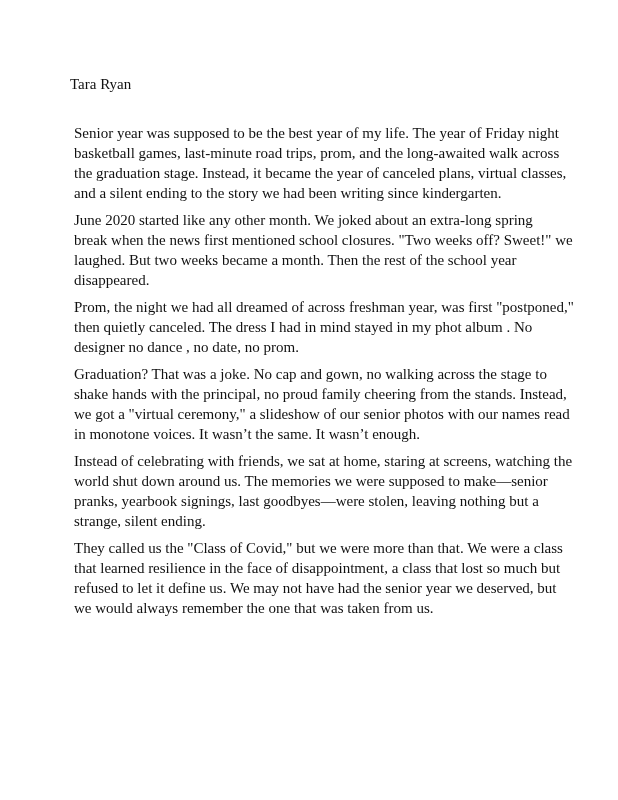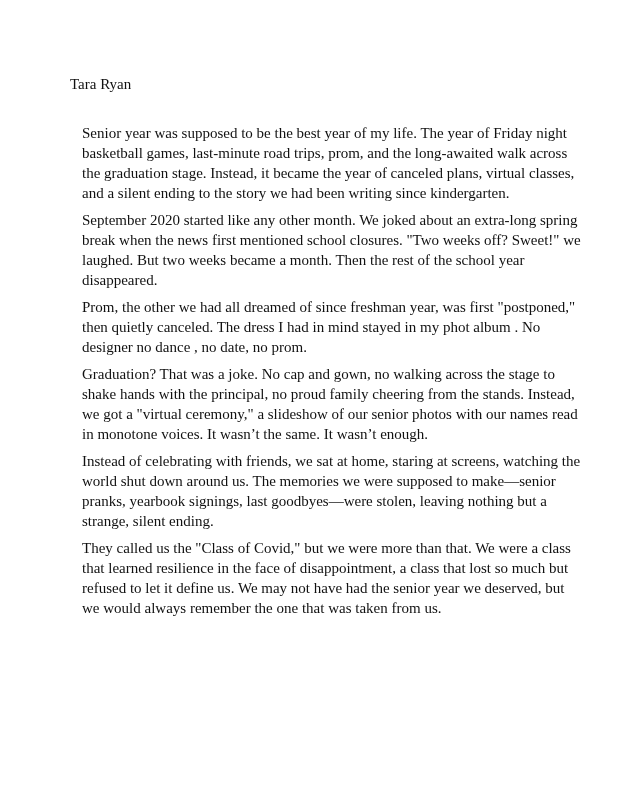--- a/index.html
+++ b/index.html
@@ -22,42 +22,42 @@
     width: 548px;
     color: #111111;
     font-size: 15px;
     line-height: 20px;
   }
   .author {
     margin: 0 0 29px 0;
     white-space: pre-line;
   }
   p.para {
-    margin: 0 0 7px 12px;
+    margin: 0 0 7px 4px;
     white-space: pre-line;
   }
 </style>
 </head>
 <body>
 
 <div class="page">
   <div class="content">
     <div class="author">Tara Ryan</div>
 
     <p class="para">Senior year was supposed to be the best year of my life. The year of Friday night
 basketball games, last-minute road trips, prom, and the long-awaited walk across
 the graduation stage. Instead, it became the year of canceled plans, virtual classes,
 and a silent ending to the story we had been writing since kindergarten.</p>
 
-    <p class="para">September 2020 started like any other month. We joked about an extra-long spring
+    <p class="para">June 2020 started like any other month. We joked about an extra-long spring
 break when the news first mentioned school closures. "Two weeks off? Sweet!" we
 laughed. But two weeks became a month. Then the rest of the school year
 disappeared.</p>
 
-    <p class="para">Prom, the other we had all dreamed of since freshman year, was first "postponed,"
+    <p class="para">Prom, the night we had all dreamed of across freshman year, was first "postponed,"
 then quietly canceled. The dress I had in mind stayed in my phot album . No
 designer no dance , no date, no prom.</p>
 
     <p class="para">Graduation? That was a joke. No cap and gown, no walking across the stage to
 shake hands with the principal, no proud family cheering from the stands. Instead,
 we got a "virtual ceremony," a slideshow of our senior photos with our names read
 in monotone voices. It wasn’t the same. It wasn’t enough.</p>
 
     <p class="para">Instead of celebrating with friends, we sat at home, staring at screens, watching the
 world shut down around us. The memories we were supposed to make—senior

